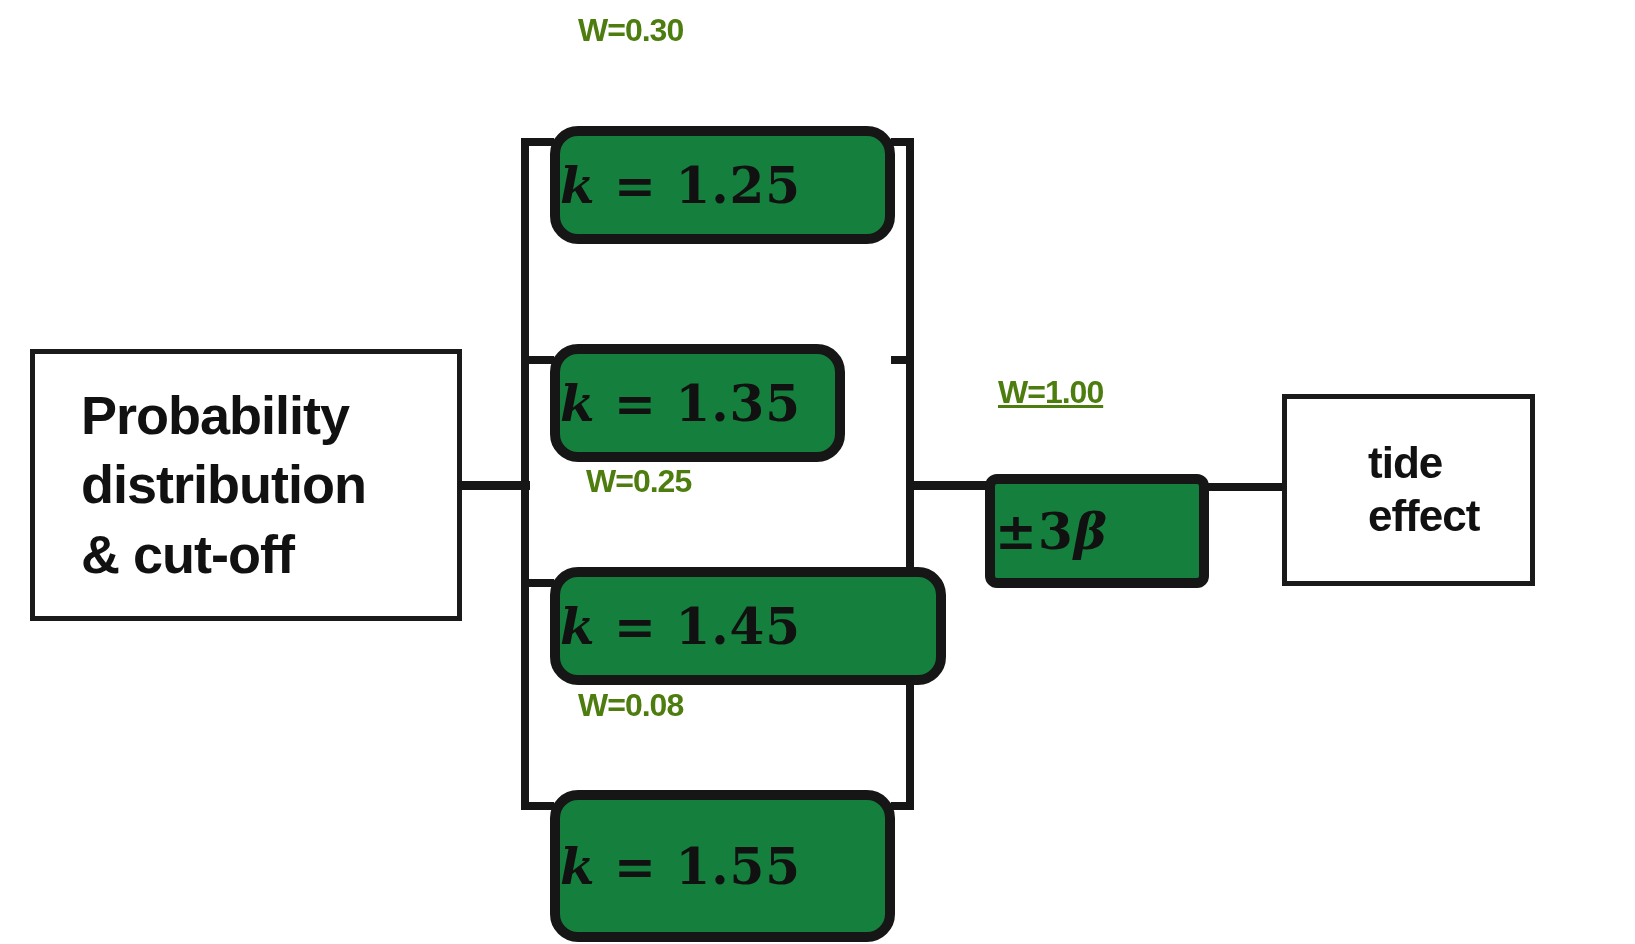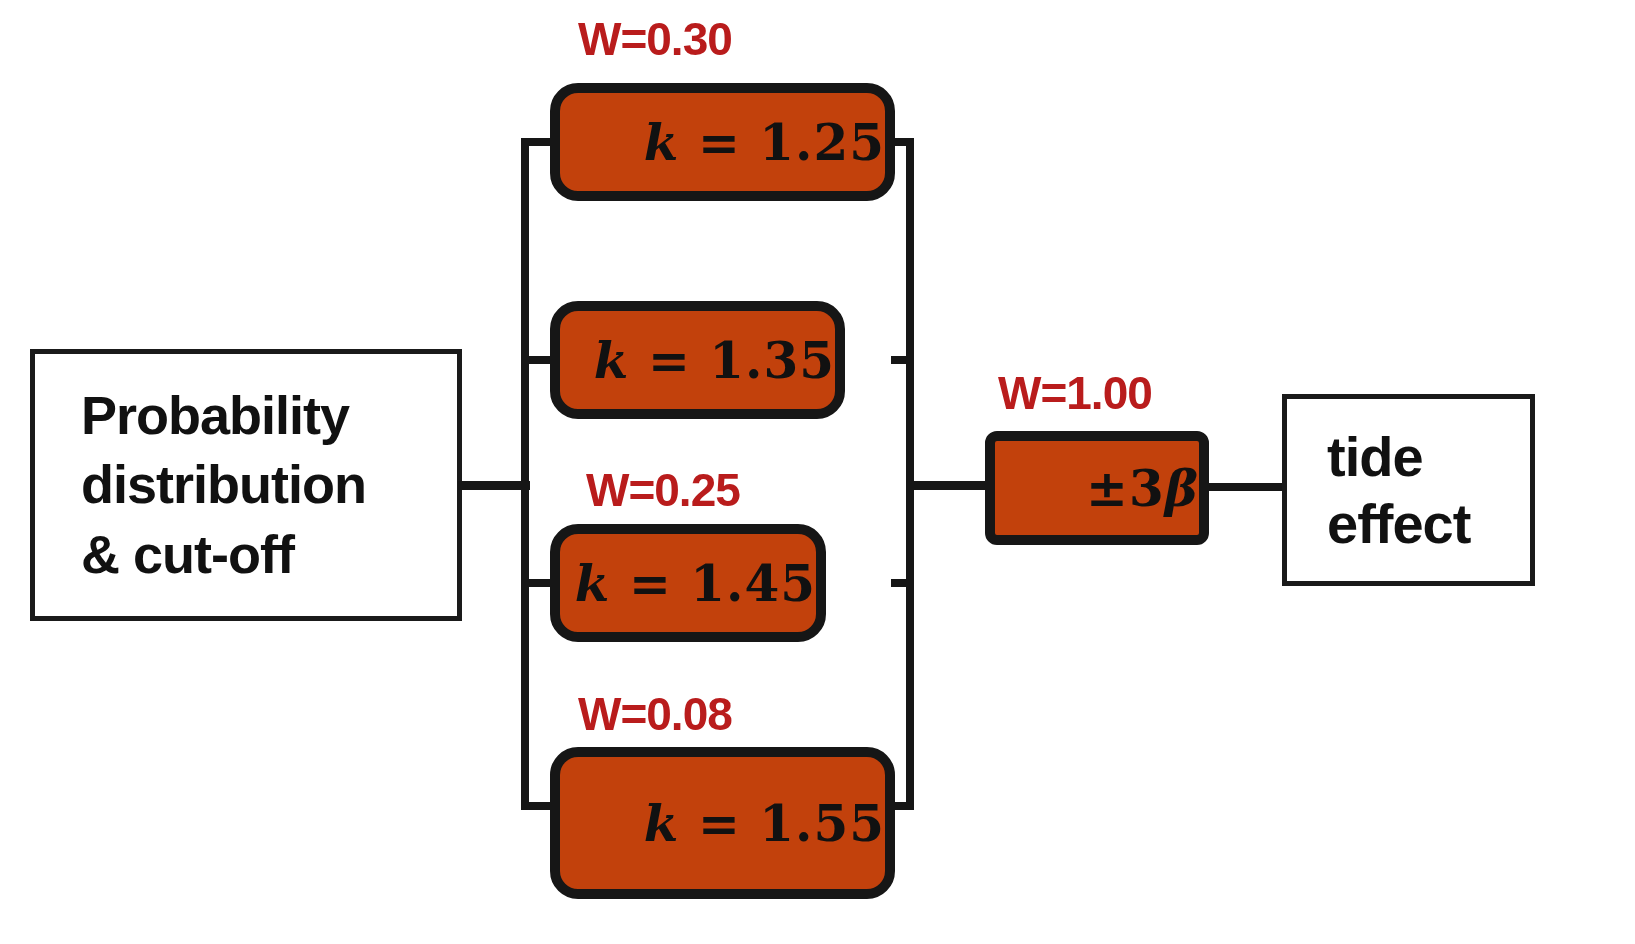--- a/index.html
+++ b/index.html
@@ -27,41 +27,42 @@
     white-space: pre-line;
     padding-left: 46px;
     letter-spacing: -1px;
   }
 
   
   .round-box {
     position: absolute;
     border: 10px solid #161616;
     border-radius: 28px;
-    background: #c2410c;
+    background: #15803d;
     display: flex;
     align-items: center;
-    justify-content: flex-end;
+    justify-content: flex-start;
+    margin-top: 43px;
   }
   .math {
     font-family: "DejaVu Serif", serif;
     font-weight: 700;
     font-size: 50px;
     letter-spacing: 1px;
     white-space: pre;
   }
   .ital { font-style: italic; }
 
   
   .wlabel {
     position: absolute;
     font-weight: 700;
-    font-size: 46px;
+    font-size: 32px;
     letter-spacing: -1px;
-    color: #b91c1c;
+    color: #4d7c0f;
   }
 
   
   .line { position: absolute; background: #161616; }
 </style>
 </head>
 <body>
 
 <div class="canvas">
 
@@ -92,36 +93,36 @@
   <div class="wlabel" style="left:578px; top:687px;">W=0.08</div>
 
   <div class="round-box" style="left:550px; top:83px; width:345px; height:118px;">
     <div class="math"><span class="ital">k</span> <span>= 1.25</span></div>
   </div>
 
   <div class="round-box" style="left:550px; top:301px; width:295px; height:118px;">
     <div class="math"><span class="ital">k</span> <span>= 1.35</span></div>
   </div>
 
-  <div class="round-box" style="left:550px; top:524px; width:276px; height:118px;">
+  <div class="round-box" style="left:550px; top:524px; width:396px; height:118px;">
     <div class="math"><span class="ital">k</span> <span>= 1.45</span></div>
   </div>
 
   <div class="round-box" style="left:550px; top:747px; width:345px; height:152px;">
     <div class="math"><span class="ital">k</span> <span>= 1.55</span></div>
   </div>
 
   <div class="line" style="left:906px; top:481px; width:84px; height:9px;"></div>
 
-  <div class="wlabel" style="left:998px; top:366px;">W=1.00</div>
+  <div class="wlabel" style="left:998px; top:374px;text-decoration:underline;">W=1.00</div>
 
   <div class="round-box" style="left:985px; top:431px; width:224px; height:114px; border-radius:12px;">
     <div class="math"><span>±3</span><span class="ital">β</span></div>
   </div>
 
   <div class="line" style="left:1205px; top:483px; width:80px; height:8px;"></div>
 
   <div class="rect-box" style="left:1282px; top:394px; width:253px; height:192px;">
-    <div class="rect-text" style="font-size:56px; line-height:1.2; padding-left:40px;">tide
+    <div class="rect-text" style="font-size:44px; line-height:1.2; padding-left:40px;margin-left:41px;">tide
 effect</div>
   </div>
 
 </div>
 
 </body></html>

